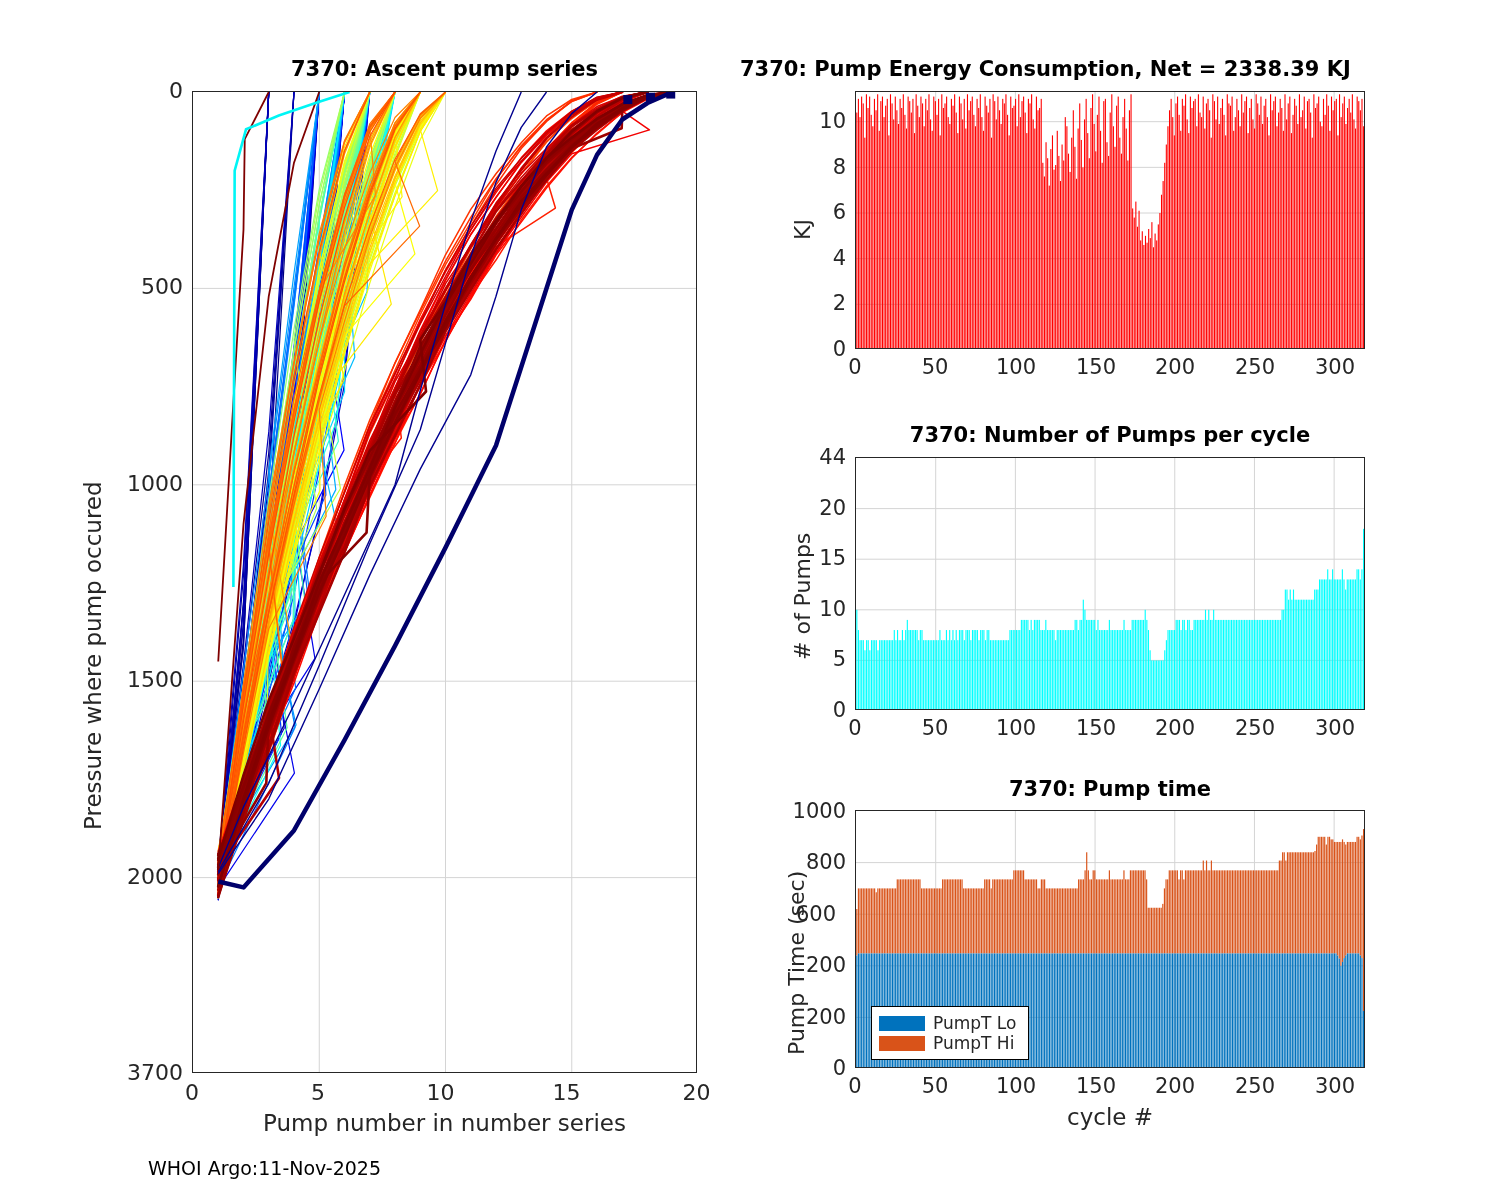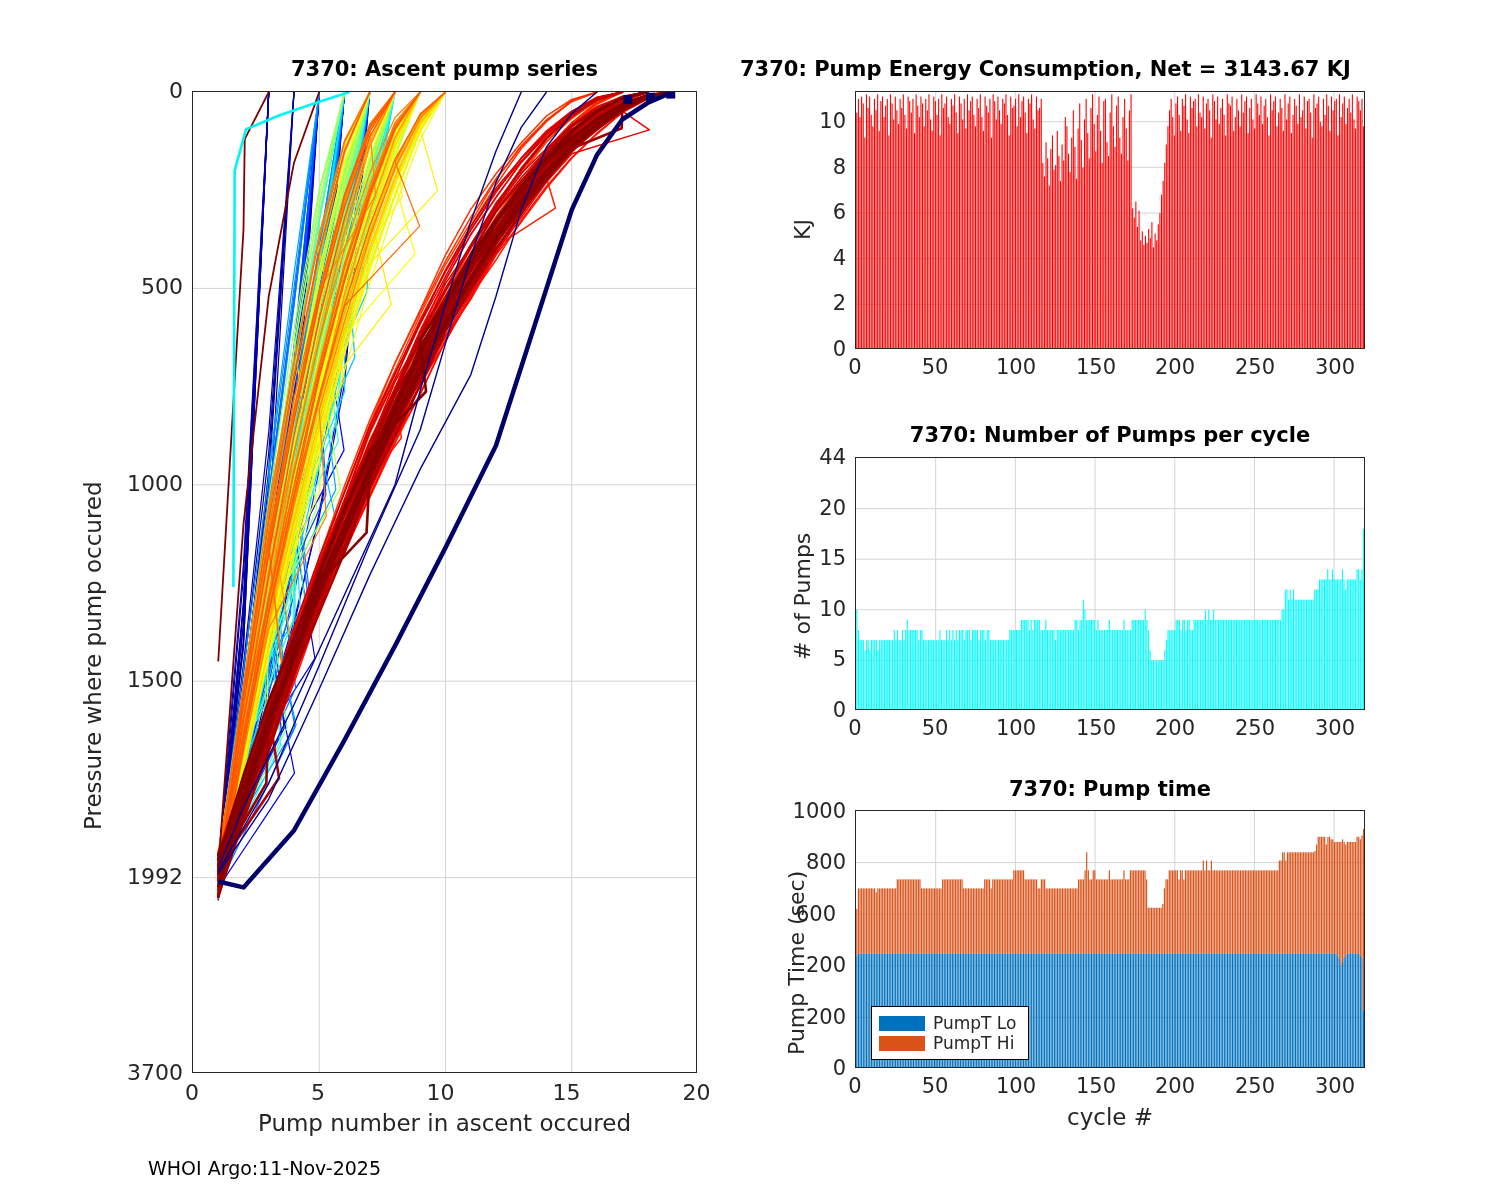--- a/index.html
+++ b/index.html
@@ -443,35 +443,35 @@
           <path d="M25.25 569.56 L50.50 137.48 L51.76 47.14 L75.75 0.00" fill="none" stroke="#7f0000" stroke-width="1.8"></path>
           <path d="M25.25 777.74 L50.50 432.08 L75.75 204.26 L101.00 70.70 L126.25 0.00" fill="none" stroke="#7f0000" stroke-width="1.8"></path>
           <path d="M40.40 494.93 L41.66 78.56 L53.03 37.32 L85.85 23.57 L126.25 9.82 L156.55 0.00" fill="none" stroke="#00f5f5" stroke-width="2.6"></path>
         </svg>
     </div>
 
     <div class="tick-label" style="left:143px; top:78px;  font-size:22px; width:40px; text-align:right;">0</div>
     <div class="tick-label" style="left:123px; top:274px; font-size:22px; width:60px; text-align:right;">500</div>
     <div class="tick-label" style="left:103px; top:471px; font-size:22px; width:80px; text-align:right;">1000</div>
     <div class="tick-label" style="left:103px; top:667px; font-size:22px; width:80px; text-align:right;">1500</div>
-    <div class="tick-label" style="left:103px; top:864px; font-size:22px; width:80px; text-align:right;">1992</div>
+    <div class="tick-label" style="left:103px; top:864px; font-size:22px; width:80px; text-align:right;">2000</div>
     <div class="tick-label" style="left:103px; top:1060px;font-size:22px; width:80px; text-align:right;">3700</div>
 
     <div class="tick-label" style="left:182px; top:1080px; font-size:22px; width:20px; text-align:center;">0</div>
     <div class="tick-label" style="left:308px; top:1080px; font-size:22px; width:20px; text-align:center;">5</div>
     <div class="tick-label" style="left:423px; top:1080px; font-size:22px; width:35px; text-align:center;">10</div>
     <div class="tick-label" style="left:549px; top:1080px; font-size:22px; width:35px; text-align:center;">15</div>
     <div class="tick-label" style="left:679px; top:1080px; font-size:22px; width:35px; text-align:center;">20</div>
 
-    <div class="axis-label" style="left:192px; top:1110px; width:505px; text-align:center; font-size:23px;">Pump number in ascent occured</div>
+    <div class="axis-label" style="left:192px; top:1110px; width:505px; text-align:center; font-size:23px;">Pump number in number series</div>
     <div class="axis-label vertical" style="left:80px; top:830px; font-size:23px;">Pressure where pump occured</div>
   </div>
 
   <div class="panel">
-    <div class="plot-title" style="left:740px; top:57px; width:760px; text-align:left; font-size:21px;">7370: Pump Energy Consumption,  Net = 3143.67 KJ</div>
+    <div class="plot-title" style="left:740px; top:57px; width:760px; text-align:left; font-size:21px;">7370: Pump Energy Consumption,  Net = 2338.39 KJ</div>
 
     <div class="axes-frame" id="energy-frame">
       <svg id="energy-svg" width="510" height="258" viewBox="0 0 510 258">
           <line x1="0" y1="212.3362831858407" x2="510" y2="212.3362831858407" stroke="#d4d4d4" stroke-width="1"></line>
           <line x1="0" y1="166.6725663716814" x2="510" y2="166.6725663716814" stroke="#d4d4d4" stroke-width="1"></line>
           <line x1="0" y1="121.00884955752213" x2="510" y2="121.00884955752213" stroke="#d4d4d4" stroke-width="1"></line>
           <line x1="0" y1="75.34513274336283" x2="510" y2="75.34513274336283" stroke="#d4d4d4" stroke-width="1"></line>
           <line x1="0" y1="29.681415929203553" x2="510" y2="29.681415929203553" stroke="#d4d4d4" stroke-width="1"></line>
           <line x1="79.6875" y1="0" x2="79.6875" y2="258" stroke="#d4d4d4" stroke-width="1"></line>
           <line x1="159.375" y1="0" x2="159.375" y2="258" stroke="#d4d4d4" stroke-width="1"></line>

